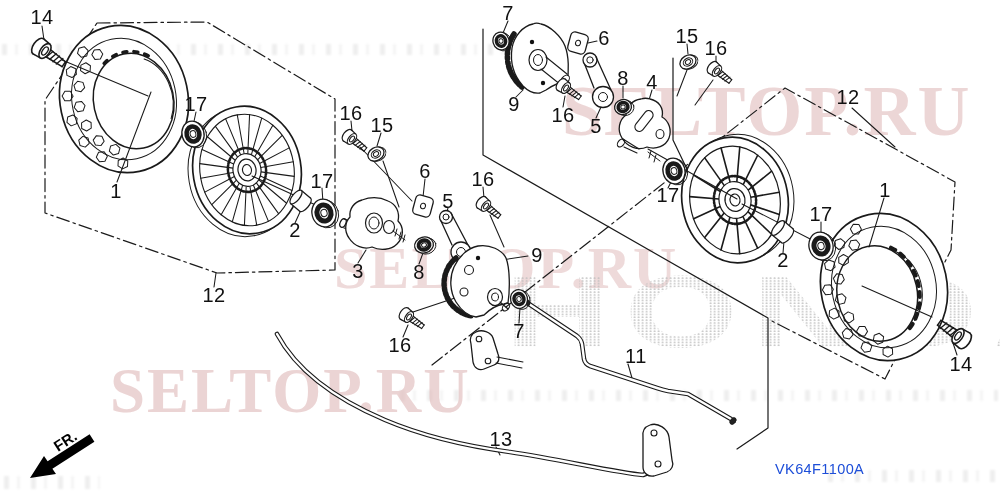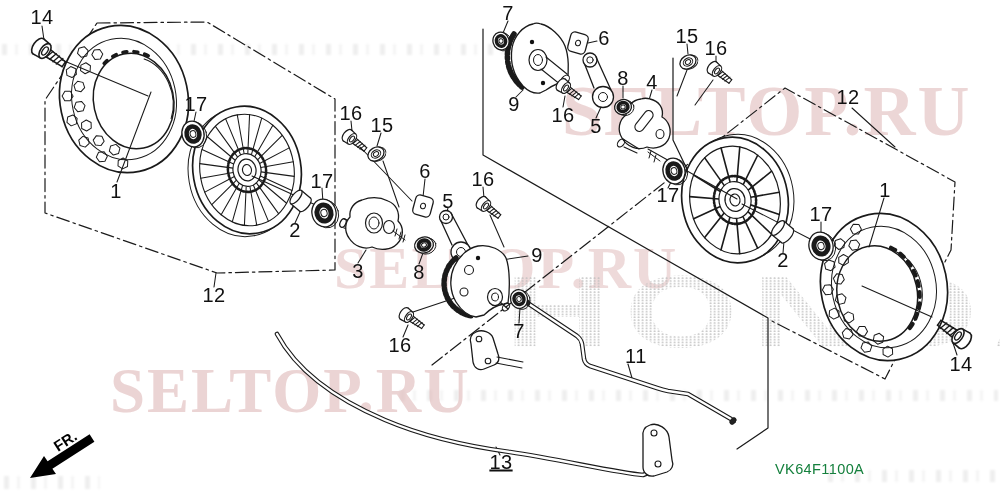--- a/index.html
+++ b/index.html
@@ -17,21 +17,21 @@
      background:repeating-linear-gradient(90deg,rgba(120,120,120,.35) 0 5px,rgba(0,0,0,0) 5px 13px,
      rgba(120,120,120,.22) 13px 16px,rgba(0,0,0,0) 16px 27px);}
   .n1{left:2px;top:44px;width:556px;height:11px;}
   .n2{left:400px;top:390px;width:598px;height:11px;}
   .n3{left:828px;top:470px;width:170px;height:12px;}
   .n4{left:4px;top:476px;width:96px;height:13px;}
   svg.art{position:absolute;left:0;top:0;z-index:2;}
   #labels{position:absolute;left:0;top:0;width:100%;height:100%;z-index:3;pointer-events:none;text-align:right;}
   .part-label{position:absolute;transform:translate(-50%,-50%);font-size:20px;color:#111;
       font-family:"Liberation Sans",sans-serif;letter-spacing:.5px;}
-  .code{position:absolute;left:775px;top:461px;font-size:14.5px;color:#15803d;z-index:3;
+  .code{position:absolute;left:775px;top:461px;font-size:14.5px;color:#1d4ed8;z-index:3;
       letter-spacing:.4px;font-weight:400;}
 </style>
 </head>
 <body>
 
 <div class="stage">
 
   <div class="noise n1"></div>
   <div class="noise n2"></div>
   <div class="noise n3"></div>
@@ -512,21 +512,21 @@
       <div class="part-label" style="left: 382px; top: 125px;">15</div>
       <div class="part-label" style="left: 425px; top: 171px;">6</div>
       <div class="part-label" style="left: 448px; top: 201px;">5</div>
       <div class="part-label" style="left: 483px; top: 179px;">16</div>
       <div class="part-label" style="left: 358px; top: 271px;">3</div>
       <div class="part-label" style="left: 419px; top: 272px;">8</div>
       <div class="part-label" style="left: 537px; top: 255px;">9</div>
       <div class="part-label" style="left: 519px; top: 331px;">7</div>
       <div class="part-label" style="left: 400px; top: 345px;">16</div>
       <div class="part-label" style="left: 636px; top: 356px;">11</div>
-      <div class="part-label" style="left: 501px; top: 462px; text-decoration: underline;">13</div>
+      <div class="part-label" style="left: 501px; top: 439px;">13</div>
       <div class="part-label" style="left: 508px; top: 13px;">7</div>
       <div class="part-label" style="left: 604px; top: 38px;">6</div>
       <div class="part-label" style="left: 514px; top: 104px;">9</div>
       <div class="part-label" style="left: 563px; top: 115px;">16</div>
       <div class="part-label" style="left: 596px; top: 126px;">5</div>
       <div class="part-label" style="left: 623px; top: 78px;">8</div>
       <div class="part-label" style="left: 652px; top: 82px;">4</div>
       <div class="part-label" style="left: 687px; top: 36px;">15</div>
       <div class="part-label" style="left: 716px; top: 48px;">16</div>
       <div class="part-label" style="left: 668px; top: 195px;">17</div>

